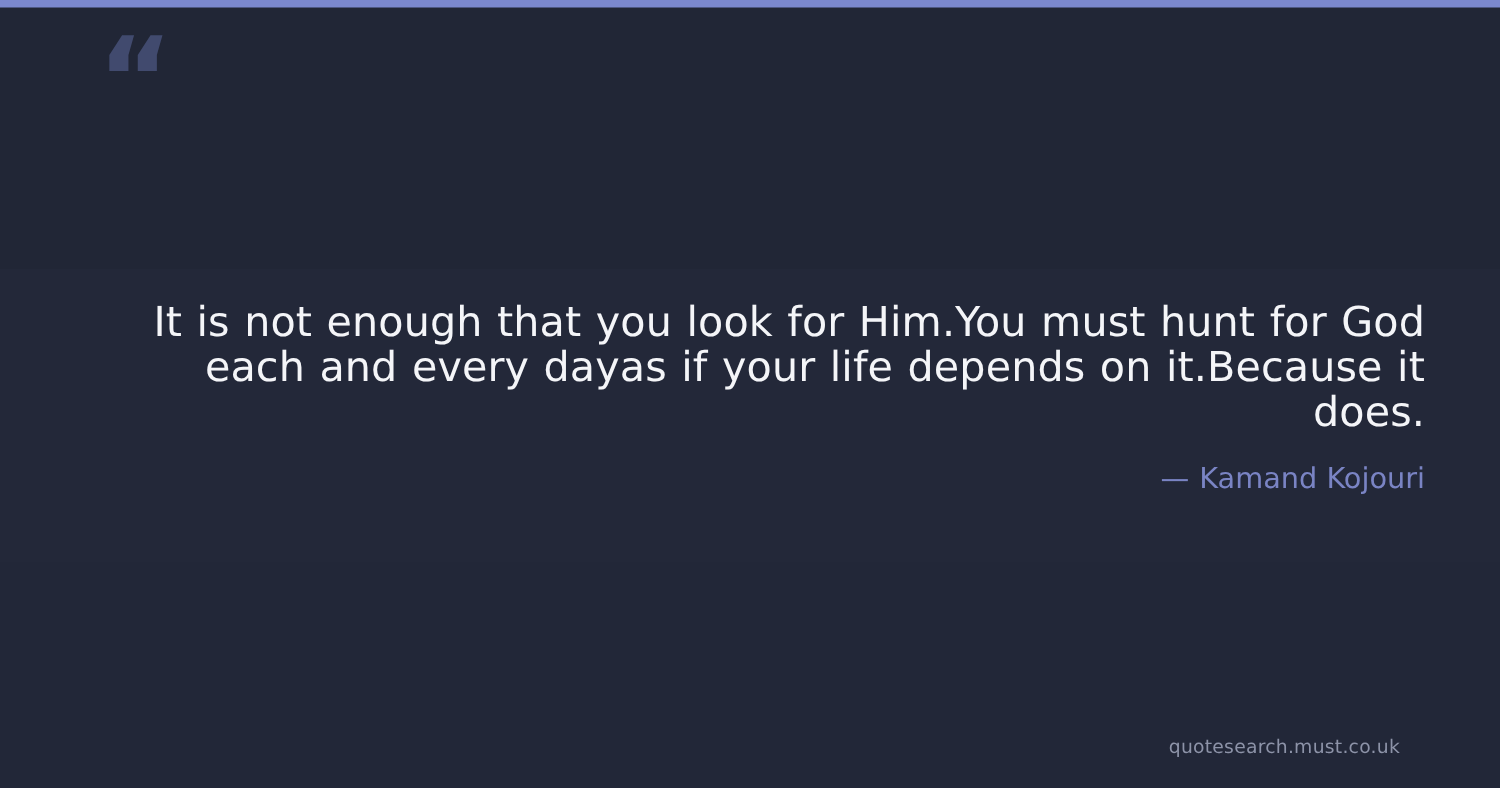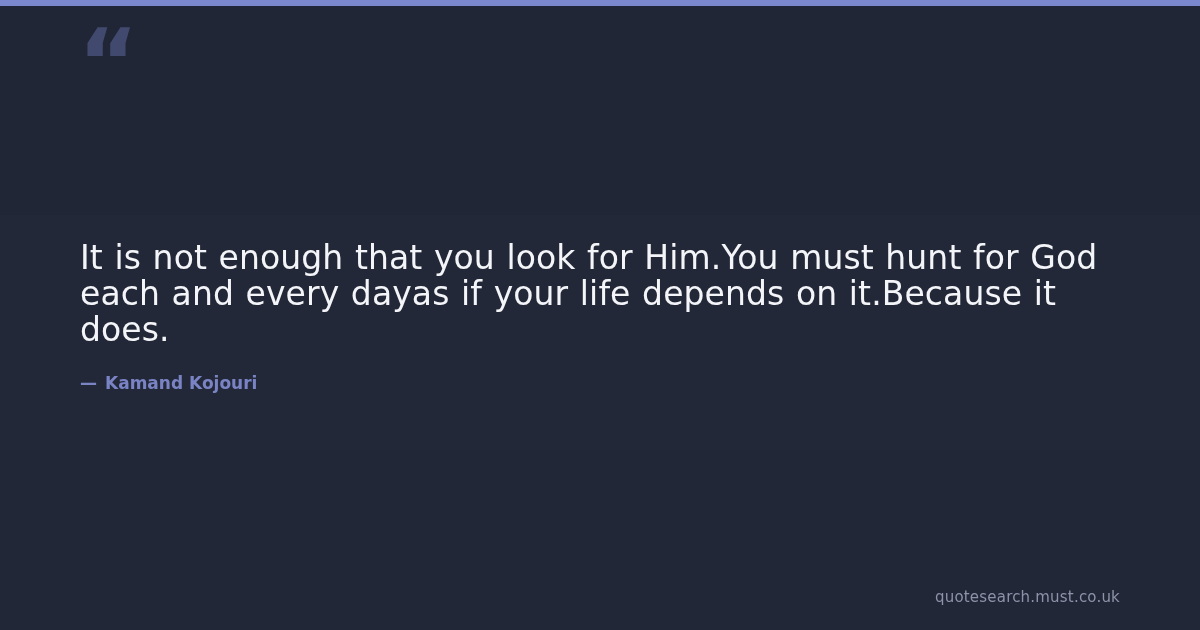--- a/index.html
+++ b/index.html
@@ -52,39 +52,40 @@
     color: #414a6e;
     letter-spacing: -2px;
     user-select: none;
   }
 
   .content {
     position: absolute;
     left: 80px;
     top: 240px;
     width: 1060px;
+    text-align: right;
   }
 
   .quote-text {
     margin: 0;
     font-family: "DejaVu Sans", sans-serif;
     font-size: 33px;
     font-weight: 400;
     line-height: 36px;
     color: #f4f5f8;
     letter-spacing: 0.1px;
     word-spacing: 1px;
   }
 
   .author-line {
     margin: 0;
     padding-top: 21px;
     font-family: "DejaVu Sans", sans-serif;
-    font-size: 17px;
-    font-weight: 700;
+    font-size: 23px;
+    font-weight: 400;
     line-height: 28px;
     color: #7a84c4;
     white-space: nowrap;
   }
 
   .author-dash {
     display: inline-block;
     color: #7a84c4;
     margin-right: 8px;
   }

